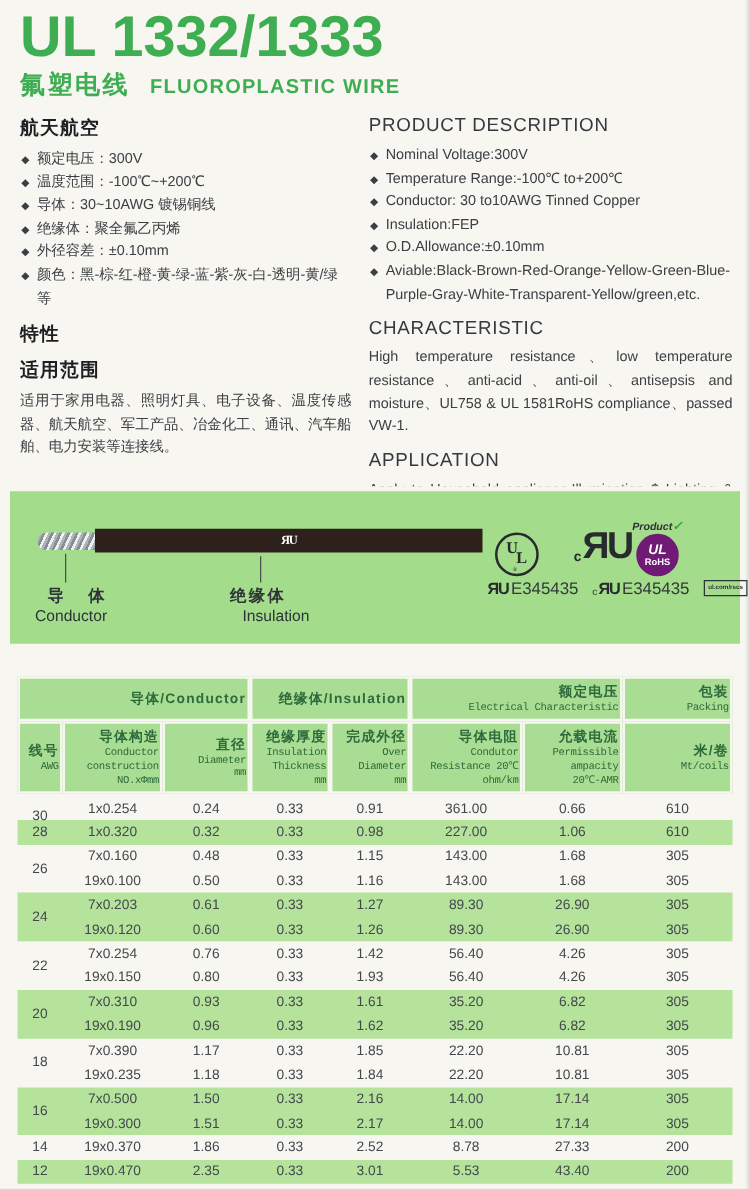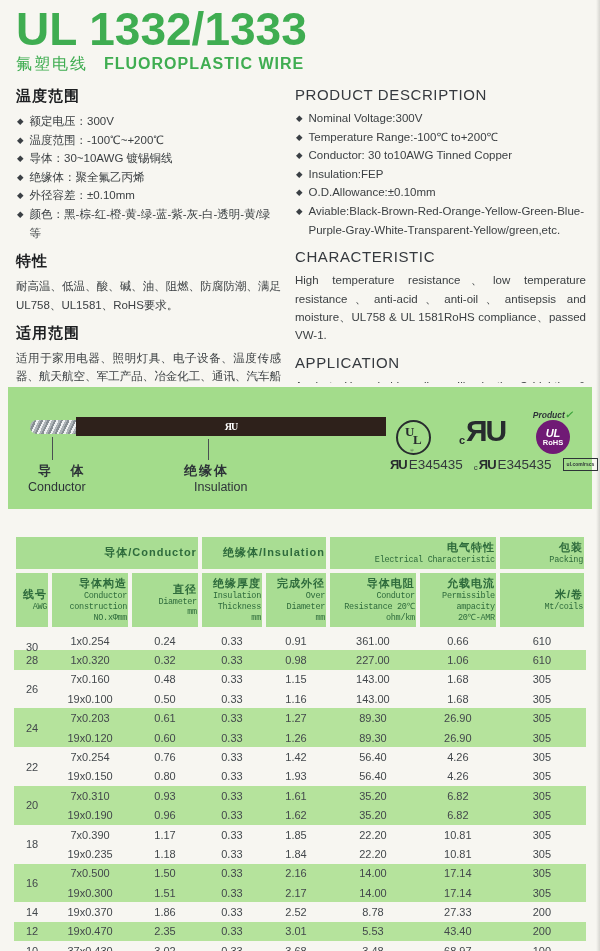--- a/index.html
+++ b/index.html
@@ -6,21 +6,21 @@
   html,body { background:#e8e8e4; }
   body { font-family:"Liberation Sans", sans-serif; }
   .page { position:relative; width:600px; height:951px; background:#f7f6f1; overflow:hidden; margin:0 auto; }
   .page::after { content:""; position:absolute; top:0; right:0; width:4px; height:100%;
                  background:linear-gradient(to right, rgba(0,0,0,0), rgba(120,120,115,.25)); pointer-events:none; }
 
   
   .hdr { padding:6px 16px 0; }
   .hdr h1 { font-size:46px; line-height:1.02; font-weight:bold; color:#3fad51; letter-spacing:0; }
   .sub { display:flex; align-items:baseline; gap:16px; margin-top:1px; }
-  .sub .cn { font-size:16px; font-weight:normal; color:#3fad51; letter-spacing:2px; }
+  .sub .cn { font-size:20px; font-weight:bold; color:#3fad51; letter-spacing:2px; }
   .sub .en { font-size:16px; font-weight:bold; color:#3fad51; letter-spacing:1px; }
 
   
   .cols { display:flex; gap:14px; padding:2px 14px 0 16px; height:308px; overflow:hidden; }
   .col-l { width:265px; flex:none; }
   .col-r { flex:1; }
   h2.cnh { font-size:15px; font-weight:bold; color:#1d1f21; margin:10px 0 6px; letter-spacing:1px; }
   h2.enh { font-size:15px; font-weight:500; color:#35393e; margin:9px 0 6px; letter-spacing:.6px; }
   ul.spec { list-style:none; }
   ul.spec li { display:flex; font-size:11.5px; color:#3c4043; line-height:1.62; }
@@ -47,21 +47,21 @@
   .lab-ins-en  { left:186px; top:93px; }
 
   .ul-circle { position:absolute; left:388px; top:33px; width:35px; height:35px; border:2.5px solid #272b2e; border-radius:50%;
                font-family:"Liberation Serif", serif; color:#272b2e; }
   .ul-circle .u { position:absolute; left:7px; top:2px; font-size:13px; font-weight:bold; }
   .ul-circle .l { position:absolute; left:15px; top:10px; font-size:13px; font-weight:bold; }
   .ul-circle .r { position:absolute; left:12px; bottom:0px; font-size:5px; }
   .cul { position:absolute; left:458px; top:27px; color:#272b2e; }
   .cul .big { font-size:30px; font-weight:bold; letter-spacing:-2px; }
   .cul .c { position:absolute; left:-7px; bottom:2px; font-size:11px; font-weight:bold; }
-  .rohs { position:absolute; left:520px; top:22px; width:50px; text-align:center; }
+  .rohs { position:absolute; left:493px; top:22px; width:50px; text-align:center; }
   .rohs-top { font-size:8.5px; font-weight:bold; font-style:italic; color:#2e3338; }
   .rohs-check { color:#3aa33a; font-size:10px; font-weight:bold; }
   .rohs-circle { width:34px; height:34px; margin:0 auto; border-radius:50%; background:#701a75; color:#fff;
                  display:flex; flex-direction:column; align-items:center; justify-content:center; line-height:1; }
   .rohs-circle .ul { font-size:11px; font-weight:bold; font-style:italic; }
   .rohs-circle .ro { font-size:7.5px; font-weight:bold; }
   .files { position:absolute; left:382px; top:70px; display:flex; align-items:center; gap:11px; color:#33383c; }
   .fileitem { display:flex; align-items:flex-end; gap:2px; font-size:13.5px; }
   .fileitem .urmark { font-size:13px; color:#272b2e; }
   .fileitem .cpfx { font-size:8px; margin-right:-1px; }
@@ -91,21 +91,21 @@
   <div class="hdr">
     <h1>UL 1332/1333</h1>
     <div class="sub">
       <span class="cn">氟塑电线</span>
       <span class="en">FLUOROPLASTIC WIRE</span>
     </div>
   </div>
 
   <div class="cols">
     <section class="col-l">
-      <h2 class="cnh">温度范围</h2>
+      <h2 class="cnh">航天航空</h2>
       <ul class="spec" id="left-desc-list">
           <li>
             <span class="diamond">◆</span>
             <span>额定电压：300V</span>
           </li>
           <li>
             <span class="diamond">◆</span>
             <span>温度范围：-100℃~+200℃</span>
           </li>
           <li>
@@ -119,21 +119,20 @@
           <li>
             <span class="diamond">◆</span>
             <span>外径容差：±0.10mm</span>
           </li>
           <li>
             <span class="diamond">◆</span>
             <span>颜色：黑-棕-红-橙-黄-绿-蓝-紫-灰-白-透明-黄/绿等</span>
           </li>
         </ul>
       <h2 class="cnh">特性</h2>
-      <p class="bodytxt">耐高温、低温、酸、碱、油、阻燃、防腐防潮、满足UL758、UL1581、RoHS要求。</p>
       <h2 class="cnh">适用范围</h2>
       <p class="bodytxt">适用于家用电器、照明灯具、电子设备、温度传感器、航天航空、军工产品、冶金化工、通讯、汽车船舶、电力安装等连接线。</p>
     </section>
     <section class="col-r">
       <h2 class="enh">PRODUCT DESCRIPTION</h2>
       <ul class="spec" id="right-desc-list">
           <li>
             <span class="diamond">◆</span>
             <span>Nominal Voltage:300V</span>
           </li>
@@ -211,21 +210,21 @@
 
   <div class="wiretable">
     <div class="hrow" id="thead-groups">
         <div class="hcell">
           <div class="cn">导体/Conductor</div>
         </div>
         <div class="hcell">
           <div class="cn">绝缘体/Insulation</div>
         </div>
         <div class="hcell">
-          <div class="cn">电气特性</div>
+          <div class="cn">额定电压</div>
           <div class="en">Electrical Characteristic</div>
         </div>
         <div class="hcell">
           <div class="cn">包装</div>
           <div class="en">Packing</div>
         </div>
       </div>
     <div class="hrow2" id="thead-cols">
         <div class="hcell">
           <div class="cn">线号</div>

